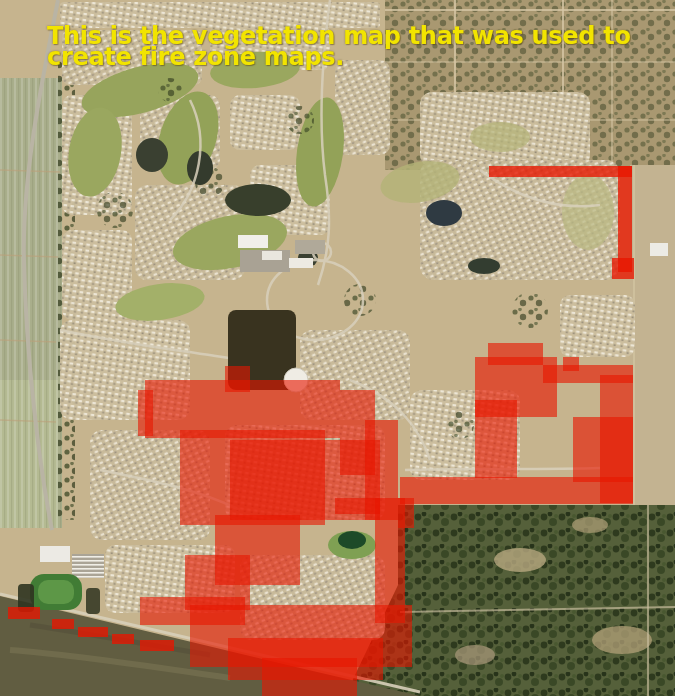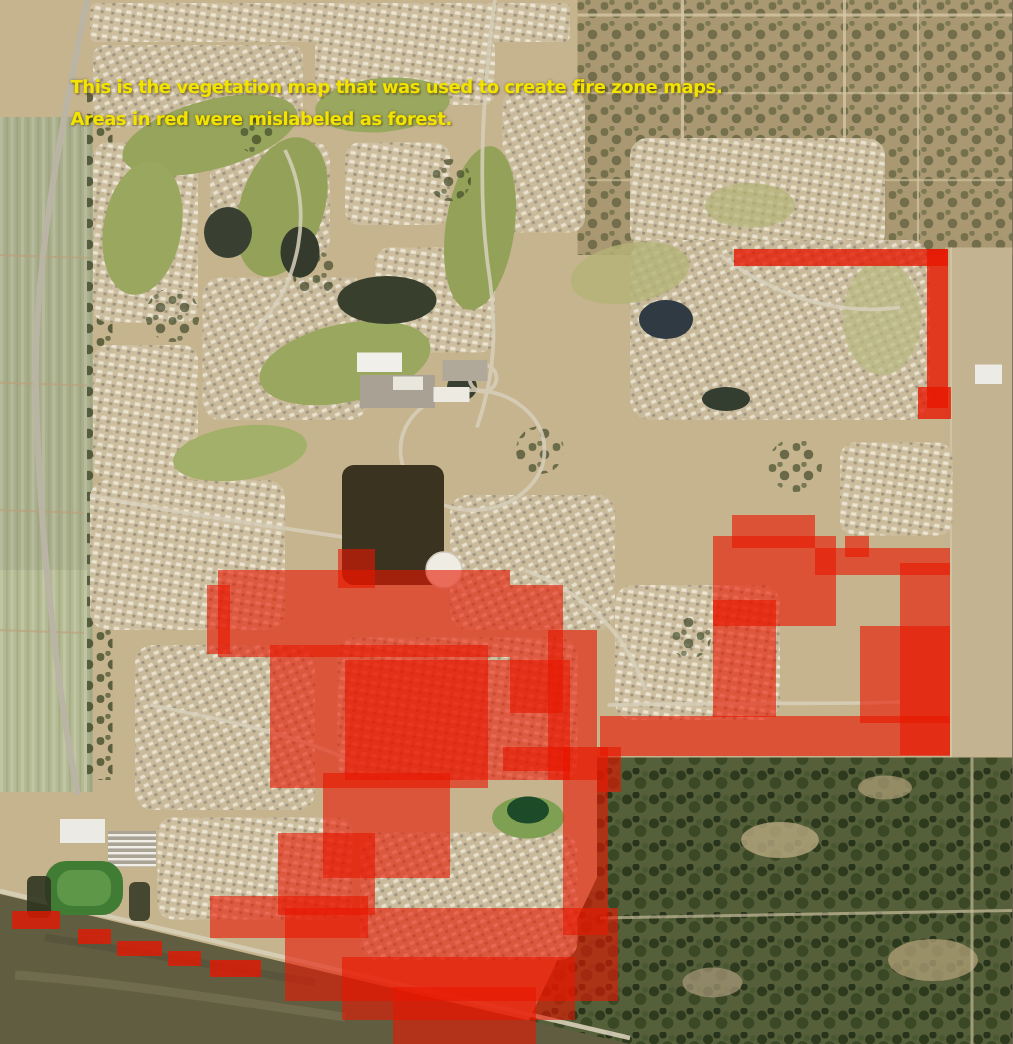--- a/index.html
+++ b/index.html
@@ -2,22 +2,22 @@
 <html><head>
 <meta charset="utf-8">
 <style>
   html,body{margin:0;padding:0;background:#222;}
   .stage{
     position:relative;width:675px;height:696px;overflow:hidden;
     font-family:"DejaVu Sans","Liberation Sans",sans-serif;
   }
   .map-svg{position:absolute;left:0;top:0;width:675px;height:696px;display:block;}
   .caption{
-    position:absolute;left:47px;top:48px;width:610px;
-    font-weight:bold;font-size:12px;line-height:21px;
+    position:absolute;left:47px;top:26px;width:610px;
+    font-weight:bold;font-size:24px;line-height:21px;
     color:#f2e400;
     text-shadow:0 0 2px rgba(90,70,0,.55), 1px 1px 1px rgba(80,60,0,.4);
     letter-spacing:-0.3px;
   }
 </style>
 </head>
 <body>
 
 <div class="stage">
 
@@ -223,16 +223,15 @@
         <rect x="8" y="607" width="32" height="12" fill="#e81600" fill-opacity="0.78"></rect>
         <rect x="52" y="619" width="22" height="10" fill="#e81600" fill-opacity="0.78"></rect>
         <rect x="78" y="627" width="30" height="10" fill="#e81600" fill-opacity="0.78"></rect>
         <rect x="112" y="634" width="22" height="10" fill="#e81600" fill-opacity="0.78"></rect>
         <rect x="140" y="640" width="34" height="11" fill="#e81600" fill-opacity="0.78"></rect>
       </g>
   </svg>
 
   <div class="caption" style="color: rgb(242, 228, 0);">
     <div>This is the vegetation map that was used to create fire zone maps.</div>
-    <div>Areas in red were mislabeled as forest.</div>
   </div>
 
 </div>
 
 </body></html>

